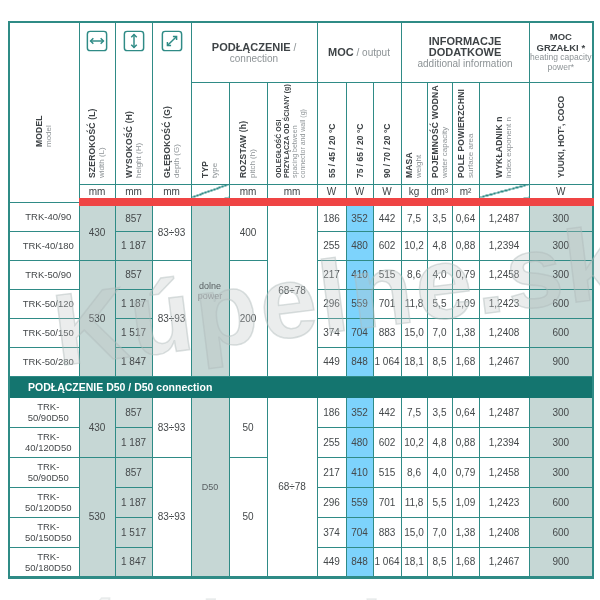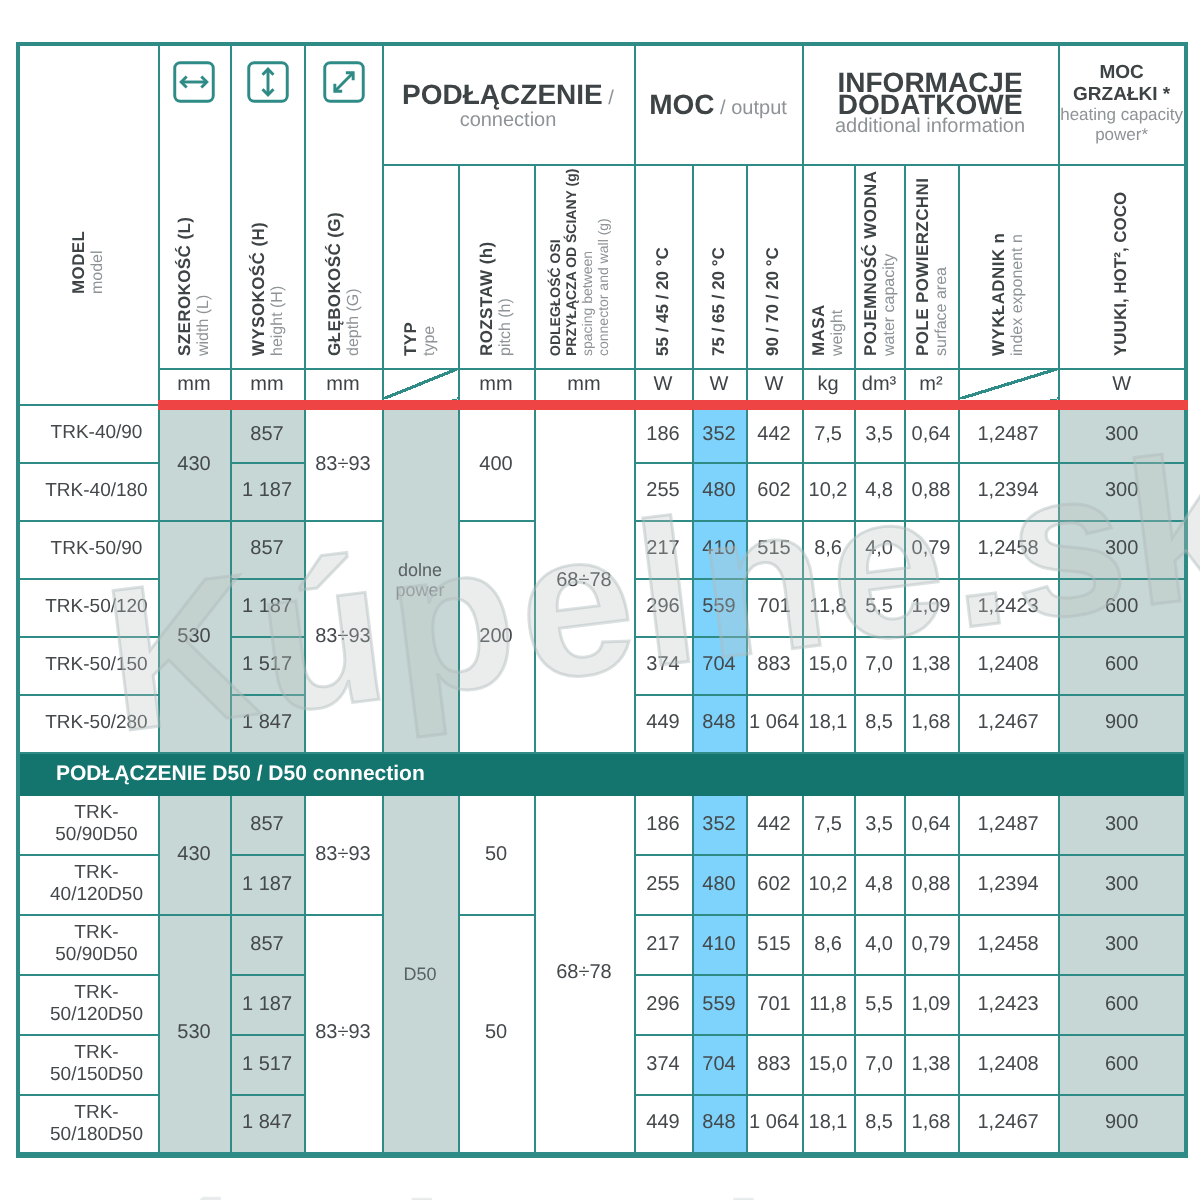--- a/index.html
+++ b/index.html
@@ -15,21 +15,21 @@
   }
   td{
     border:1px solid #2f8b86;
     text-align:center;vertical-align:middle;
     color:#45494b;font-size:10px;padding:0;
     overflow:hidden;
   }
   tr.h1{height:60px}
   tr.h2{height:102px}
   tr.units{height:18px}
-  tr.units td{border-bottom:5px solid #ef4444;font-size:10px;color:#3e4346}
+  tr.units td{border-bottom:8px solid #ef4444;font-size:10px;color:#3e4346}
   tr.d1{height:29px}
   tr.d2{height:30px}
   tr.band{height:21px}
   tr.band td{
     background:#14756f;color:#ffffff;text-align:left;
     font-weight:bold;font-size:10.5px;padding-left:18px;
     border-color:#14756f;
   }
   .modelcol{text-align:center;padding-left:8px;font-size:9.5px;color:#44484a}
   .sA{background:#c6d7d5}
@@ -48,21 +48,21 @@
   .v1{left:calc(50% + 5px)}
   .v2{left:calc(50% + 10px)}
   .v4{left:calc(50% + 15px);line-height:8px}
   .vmodel{bottom:55px;left:calc(50% + 10px)}
   .vert .pl{display:block;font-weight:bold;font-size:8.5px;color:#3e4346;letter-spacing:.2px}
   .vert .en{display:block;font-size:8px;color:#8d9396}
   .v4 .pl{font-size:7px;letter-spacing:0}
   .v4 .en{font-size:7px}
   .one{font-weight:bold;font-size:8.5px;color:#3e4346}
   .dimicon{position:absolute;top:7px;left:50%;transform:translateX(-50%)}
-  .gpl{font-weight:bold;color:#3e4346;font-size:14px}
+  .gpl{font-weight:bold;color:#3e4346;font-size:11px}
   .gen{color:#8d9396;font-size:10px}
   .gblock .gpl,.gblock .gen{display:block;line-height:11px}
   .heater-h .gpl{font-size:9.5px;line-height:10.5px}
   .heater-h .gen{font-size:8.5px;line-height:9.5px}
   .typecell .pl{display:block;font-size:9px;color:#5a6063}
   .typecell .en{display:block;font-size:9px;color:#8d9396}
   .watermark{
     position:absolute;pointer-events:none;z-index:5;
     font-weight:bold;letter-spacing:3px;
     color:rgba(188,197,197,0.30);

